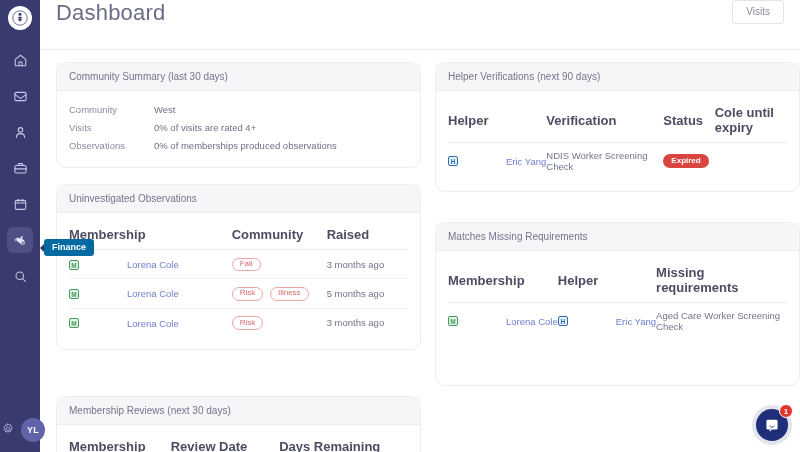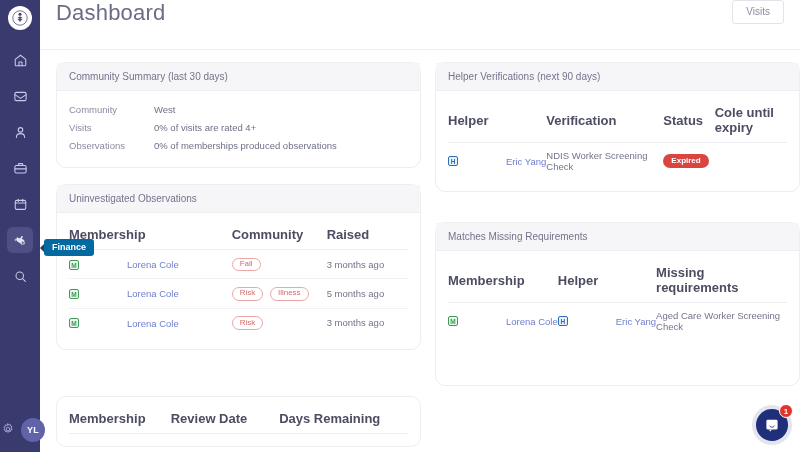--- a/index.html
+++ b/index.html
@@ -322,20 +322,21 @@
                   <span class="tag">Risk</span>
                 </td>
                 <td>3 months ago</td>
               </tr>
             </tbody>
           </table>
         </div>
       </section>
 
       <section class="panel" style="margin-top:30px">
+        <div class="panel-header">Membership Reviews (next 30 days)</div>
         <div class="panel-body">
           <table class="dt">
             <thead>
               <tr>
                 <th style="width:30%">Membership</th>
                 <th style="width:32%">Review Date</th>
                 <th style="width:38%">Days Remaining</th>
               </tr>
             </thead>
           </table>

